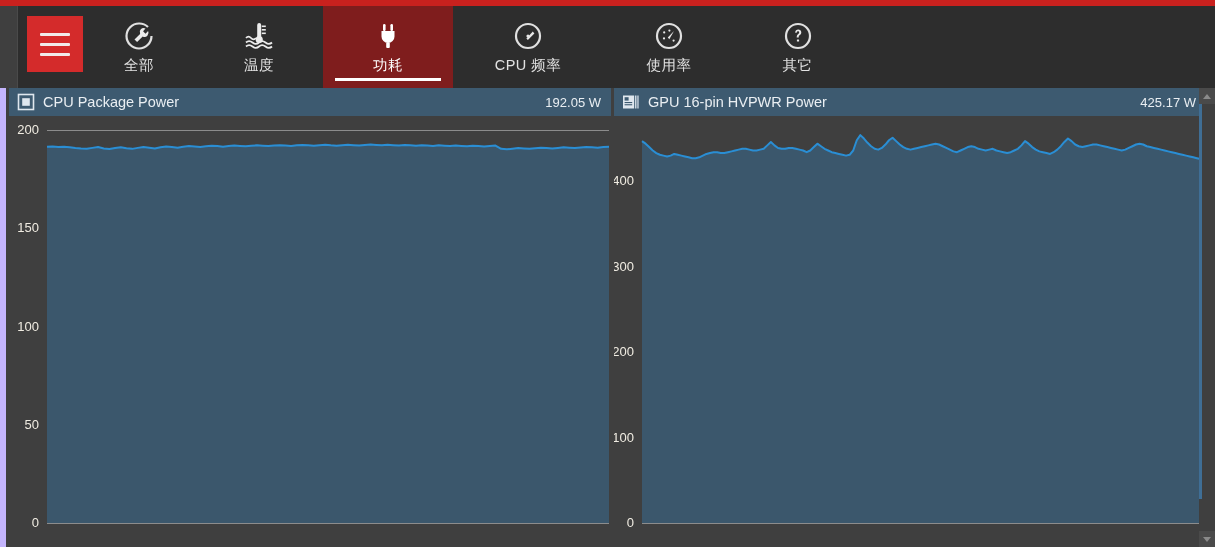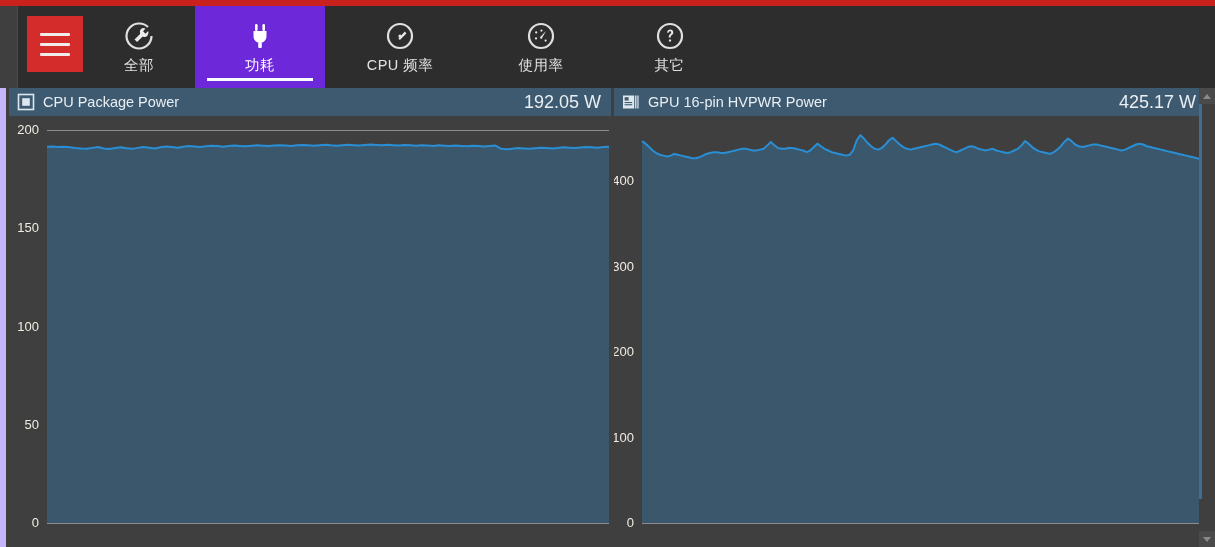--- a/index.html
+++ b/index.html
@@ -37,21 +37,21 @@
   .tab {
     position:relative;
     display:flex; flex-direction:column; align-items:center; justify-content:center;
     gap:4px;
     height:82px;
     color:#d8d8d8;
     cursor:pointer;
     padding:0 6px;
   }
   .tab .tlabel { font-size:14.5px; letter-spacing:.5px; color:#e2e2e2; white-space:nowrap; }
-  .tab.active { background:#6d28d9; }
+  .tab.active { background:#7f1d1d; }
   .tab.active .tlabel { color:#fff; }
   .tab.active::after {
     content:""; position:absolute; left:12px; right:12px; bottom:7px;
     height:3px; background:#ffffff;
   }
   .ticon { height:32px; display:flex; align-items:center; justify-content:center; }
   .ticon svg { display:block; }
 
   
   .panels {
@@ -67,21 +67,21 @@
     position:relative;
     height:28px;
     background:#3d5a70;
     display:flex; align-items:center;
     padding:0 10px 0 8px;
     color:#e9eef2;
     font-size:14.5px;
   }
   .panel-header .phicon { width:18px; height:18px; margin-right:8px; flex:0 0 auto; }
   .panel-header .phtitle { flex:1 1 auto; white-space:nowrap; }
-  .panel-header .phvalue { flex:0 0 auto; font-size:18px; }
+  .panel-header .phvalue { flex:0 0 auto; font-size:13px; }
 
   
   .chart-wrap { position:relative; height:431px; background:#3f3f3f; }
   .chart-svg  { display:block; }
 
   .ytick { font-size:13px; fill:#f0ece2; font-family:"Liberation Sans", sans-serif; }
 
   
   .vscroll {
     position:absolute; right:0; top:88px; width:16px; height:459px;
@@ -121,20 +121,35 @@
       <span class="ticon">
         <svg width="30" height="30" viewBox="0 0 30 30">
           <path d="M15 2.5A12.5 12.5 0 1 0 27.5 15" fill="none" stroke="#e0e0e0" stroke-width="2.2"></path>
           <path d="M15 2.5A12.5 12.5 0 0 1 24 6" fill="none" stroke="#e0e0e0" stroke-width="2.2"></path>
           <path d="M21.5 7.5a4 4 0 0 0-5.4 5.4l-5.6 5.6 2.6 2.6 5.6-5.6a4 4 0 0 0 5.4-5.4l-2.6 2.6-2.4-2.4z" fill="#ececec"></path>
         </svg>
       </span>
       <span class="tlabel">全部</span>
     </div>
 
+    <div class="tab" style="width:128px">
+      <span class="ticon">
+        <svg width="32" height="32" viewBox="0 0 32 32">
+          <rect x="14.2" y="3" width="4" height="16" rx="2" fill="#ececec"></rect>
+          <circle cx="16.2" cy="19.5" r="3.6" fill="#ececec"></circle>
+          <rect x="18.8" y="5.5" width="4" height="1.6" fill="#ececec"></rect>
+          <rect x="18.8" y="9" width="4" height="1.6" fill="#ececec"></rect>
+          <rect x="18.8" y="12.5" width="4" height="1.6" fill="#ececec"></rect>
+          <path d="M3 18q2.5-2.6 5 0t5 0" fill="none" stroke="#ececec" stroke-width="1.8"></path>
+          <path d="M3 22.5q3-2.8 6.5 0t6.5 0 6.5 0 6.5 0" fill="none" stroke="#ececec" stroke-width="1.8"></path>
+          <path d="M3 26.5q3-2.8 6.5 0t6.5 0 6.5 0 6.5 0" fill="none" stroke="#ececec" stroke-width="1.8"></path>
+        </svg>
+      </span>
+      <span class="tlabel">温度</span>
+    </div>
 
 
     <div class="tab active" style="width:130px">
       <span class="ticon">
         <svg width="30" height="30" viewBox="0 0 30 30">
           <rect x="10" y="3" width="2.6" height="7" rx="1.3" fill="#ffffff"></rect>
           <rect x="17.4" y="3" width="2.6" height="7" rx="1.3" fill="#ffffff"></rect>
           <path d="M8.5 10h13v5.5a6.5 6.5 0 0 1-13 0z" fill="#ffffff"></path>
           <rect x="13.2" y="21.5" width="3.6" height="5.5" rx="1" fill="#ffffff"></rect>
         </svg>

